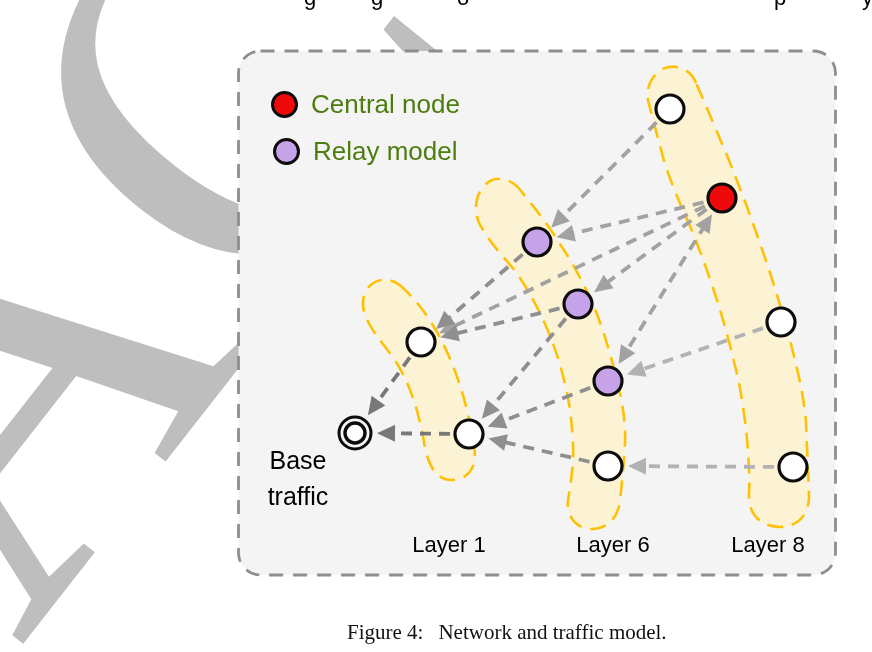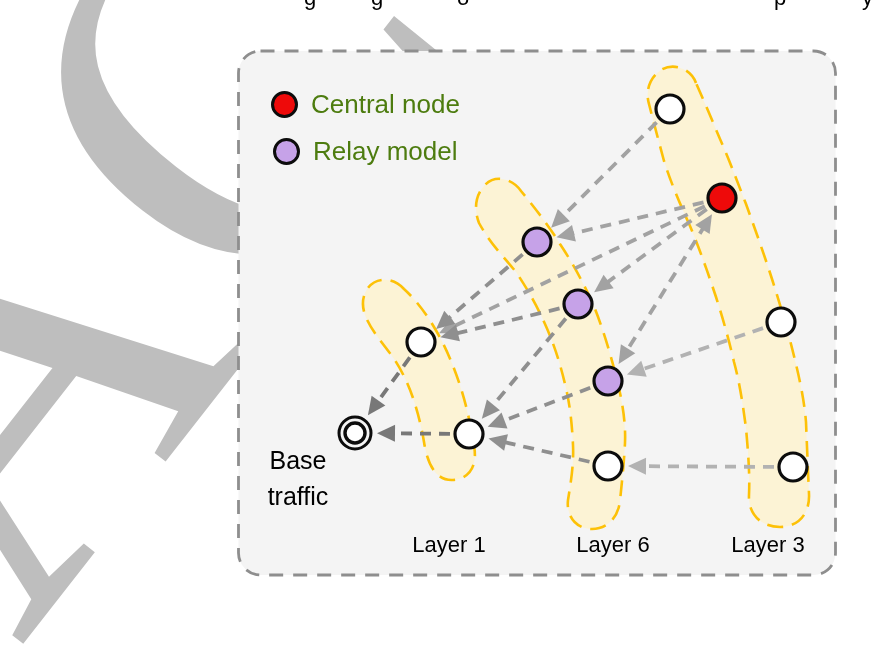--- a/index.html
+++ b/index.html
@@ -95,16 +95,19 @@
     <span class="legend-label">Relay model</span>
   </div>
 
   <div class="bs-label">
     <div>Base</div>
     <div>traffic</div>
   </div>
 
   <div class="layer-label" id="lab0" style="left: 379px;">Layer 1</div>
   <div class="layer-label" id="lab1" style="left: 543px;">Layer 6</div>
-  <div class="layer-label" id="lab2" style="left: 698px;">Layer 3</div>
+  <div class="layer-label" id="lab2" style="left: 698px;">Layer 8</div>
 
+  <div class="caption">
+    <span class="cap-label">Figure 4:</span><span class="cap-text">Network and traffic model.</span>
+  </div>
 
 </div>
 
 </body></html>

